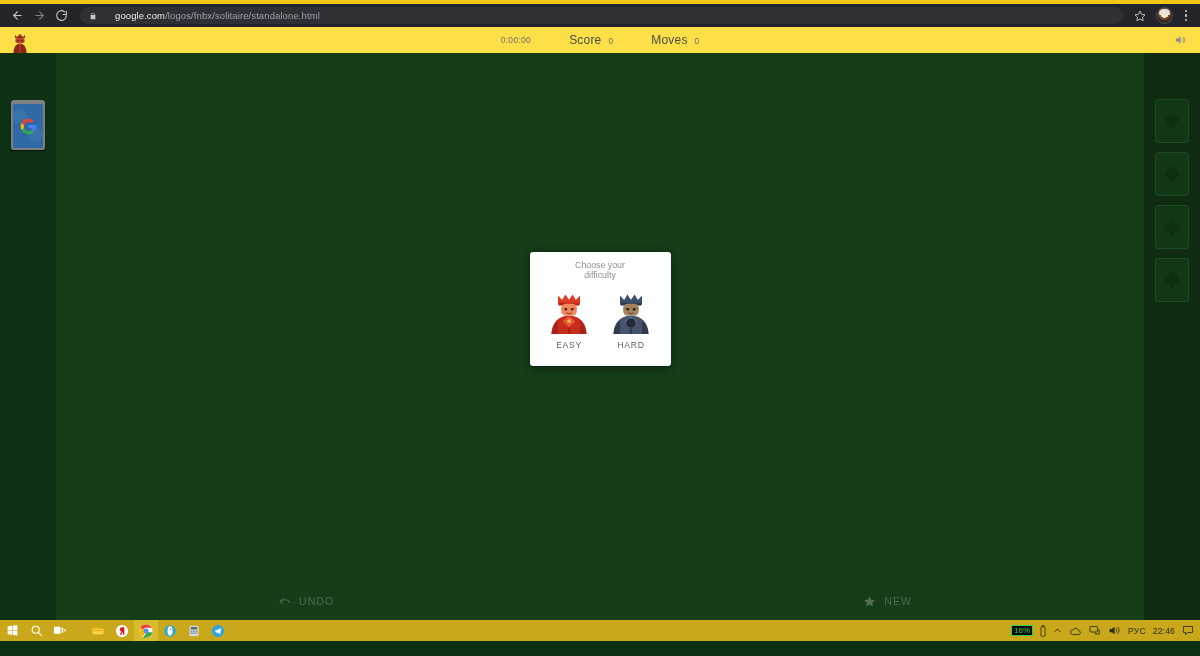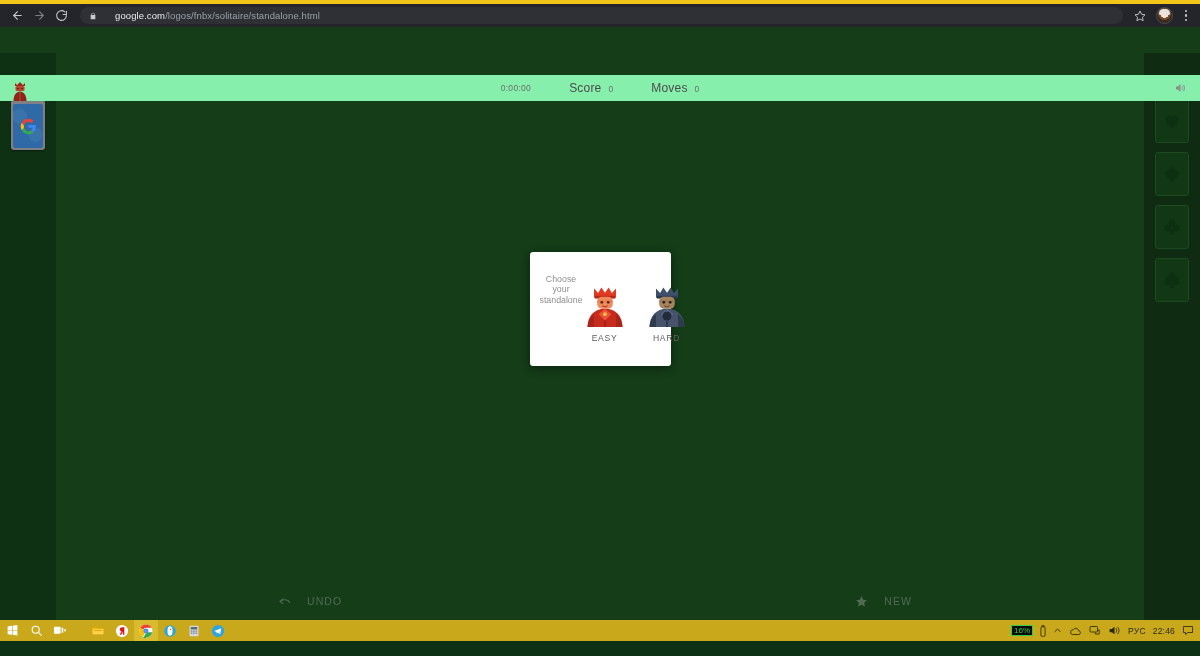--- a/index.html
+++ b/index.html
@@ -66,24 +66,23 @@
   
   #game {
     position: relative;
     width: 1200px;
     height: 593px;
     background: #143d18;
   }
   #game-header {
     position: absolute; top: 0; left: 0;
     width: 100%; height: 26px;
-    background: #86efac;
+    background: #fde047;
     display: flex; align-items: center;
     z-index: 5;
-    margin-top: 48px;
   }
   #header-logo {
     width: 40px; height: 26px;
     display: flex; align-items: flex-end; justify-content: center;
     flex: none;
   }
   #header-stats {
     flex: 1 1 auto;
     display: flex; align-items: center; justify-content: center;
     gap: 38px;
@@ -142,40 +141,40 @@
   #foundation-clubs    { top: 178px; }
   #foundation-spades   { top: 231px; }
 
   
   #bottom-bar {
     position: absolute; left: 56px; right: 56px; bottom: 0;
     height: 38px;
     display: flex; align-items: center;
   }
   .ctrl {
-    display: flex; align-items: center; gap: 16px;
+    display: flex; align-items: center; gap: 8px;
     color: #4f6b52;
     font-size: 10.5px; letter-spacing: 1.1px;
   }
   #undo-ctrl { margin-left: 222px; }
   #new-ctrl { margin-left: auto; margin-right: 232px; }
 
   
   #modal-overlay {
     position: absolute; inset: 0;
     display: flex; align-items: center; justify-content: center;
     z-index: 20;
   }
   #difficulty-modal {
     width: 141px; height: 114px;
     background: #fff;
     border-radius: 3px;
     box-shadow: 0 2px 10px rgba(0,0,0,.45);
-    padding: 22px 10px 10px 10px;
-    display: flex; flex-direction: row; align-items: flex-start;
+    padding: 8px 10px 10px 10px;
+    display: flex; flex-direction: column; align-items: center;
     position: relative;
     top: -15px;
   }
   #modal-title {
     font-size: 8.8px;
     line-height: 10.5px;
     color: #8e8e8e;
     text-align: center;
     width: 80px;
   }
@@ -357,21 +356,21 @@
           <polygon points="12 2 15.1 8.6 22 9.5 17 14.4 18.3 21.4 12 18 5.7 21.4 7 14.4 2 9.5 8.9 8.6 12 2"></polygon>
         </svg>
       <span>NEW</span>
     </div>
   </div>
 
   <div id="modal-overlay">
     <div id="difficulty-modal">
       <div id="modal-title">
         <div>Choose your</div>
-        <div>standalone</div>
+        <div>difficulty</div>
       </div>
       <div id="difficulty-choices">
 
         <div class="choice">
           <svg class="choice-avatar" viewBox="0 0 48 48">
             <path d="M12 16 L12 6 L16.5 11 L20 5 L24 10.5 L28 5 L31.5 11 L36 6 L36 16 Z" fill="#e03a22"></path>
             <path d="M13 14 h22 v3 h-22 z" fill="#b8281a"></path>
             <rect x="15.5" y="15" width="17" height="13" rx="5" fill="#f08a5d"></rect>
             <path d="M15.5 19 h17 v2 h-17 z" fill="#e57345" opacity=".5"></path>
             <circle cx="20.5" cy="21" r="1.5" fill="#5b2310"></circle>

